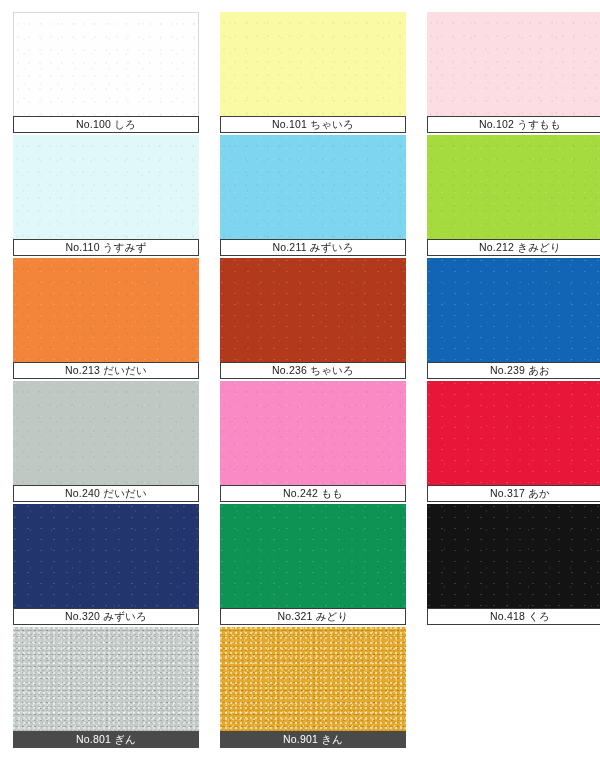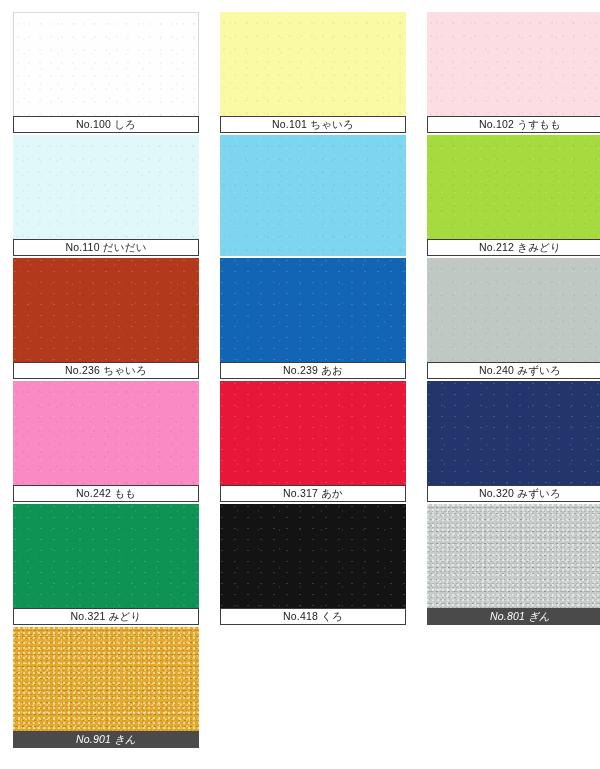--- a/index.html
+++ b/index.html
@@ -78,21 +78,20 @@
     letter-spacing: 0.2px;
     white-space: nowrap;
     box-sizing: border-box;
     overflow: hidden;
   }
 
   .swatch-label.dark {
     background: #4a4a4a;
     color: #ffffff;
     border-color: #4a4a4a;
-    font-style: italic;
   }
 
   
   .swatch-cell.outlined .swatch-color {
     border: 1px solid #d8d8d8;
     border-bottom: none;
     box-sizing: border-box;
   }
 </style>
 </head>
@@ -106,40 +105,45 @@
     <div class="swatch-cell">
       <div class="swatch-color" style="background-color: rgb(250, 250, 164);"></div>
       <div class="swatch-label">No.101  ちゃいろ</div>
     </div>
     <div class="swatch-cell">
       <div class="swatch-color" style="background-color: rgb(251, 221, 227);"></div>
       <div class="swatch-label">No.102  うすもも</div>
     </div>
     <div class="swatch-cell">
       <div class="swatch-color" style="background-color: rgb(225, 248, 250);"></div>
-      <div class="swatch-label">No.110  だいだい</div>
+      <div class="swatch-label">No.110  うすみず</div>
     </div>
     <div class="swatch-cell">
       <div class="swatch-color" style="background-color: rgb(125, 213, 239);"></div>
+      <div class="swatch-label">No.211  みずいろ</div>
     </div>
     <div class="swatch-cell">
       <div class="swatch-color" style="background-color: rgb(165, 219, 62);"></div>
       <div class="swatch-label">No.212  きみどり</div>
+    </div>
+    <div class="swatch-cell">
+      <div class="swatch-color" style="background-color: rgb(243, 133, 58);"></div>
+      <div class="swatch-label">No.213  だいだい</div>
     </div>
     <div class="swatch-cell">
       <div class="swatch-color" style="background-color: rgb(178, 57, 27);"></div>
       <div class="swatch-label">No.236  ちゃいろ</div>
     </div>
     <div class="swatch-cell">
       <div class="swatch-color" style="background-color: rgb(18, 101, 181);"></div>
       <div class="swatch-label">No.239  あお</div>
     </div>
     <div class="swatch-cell">
       <div class="swatch-color" style="background-color: rgb(191, 200, 194);"></div>
-      <div class="swatch-label">No.240  みずいろ</div>
+      <div class="swatch-label">No.240  だいだい</div>
     </div>
     <div class="swatch-cell">
       <div class="swatch-color" style="background-color: rgb(249, 138, 196);"></div>
       <div class="swatch-label">No.242  もも</div>
     </div>
     <div class="swatch-cell">
       <div class="swatch-color" style="background-color: rgb(232, 23, 58);"></div>
       <div class="swatch-label">No.317  あか</div>
     </div>
     <div class="swatch-cell">

